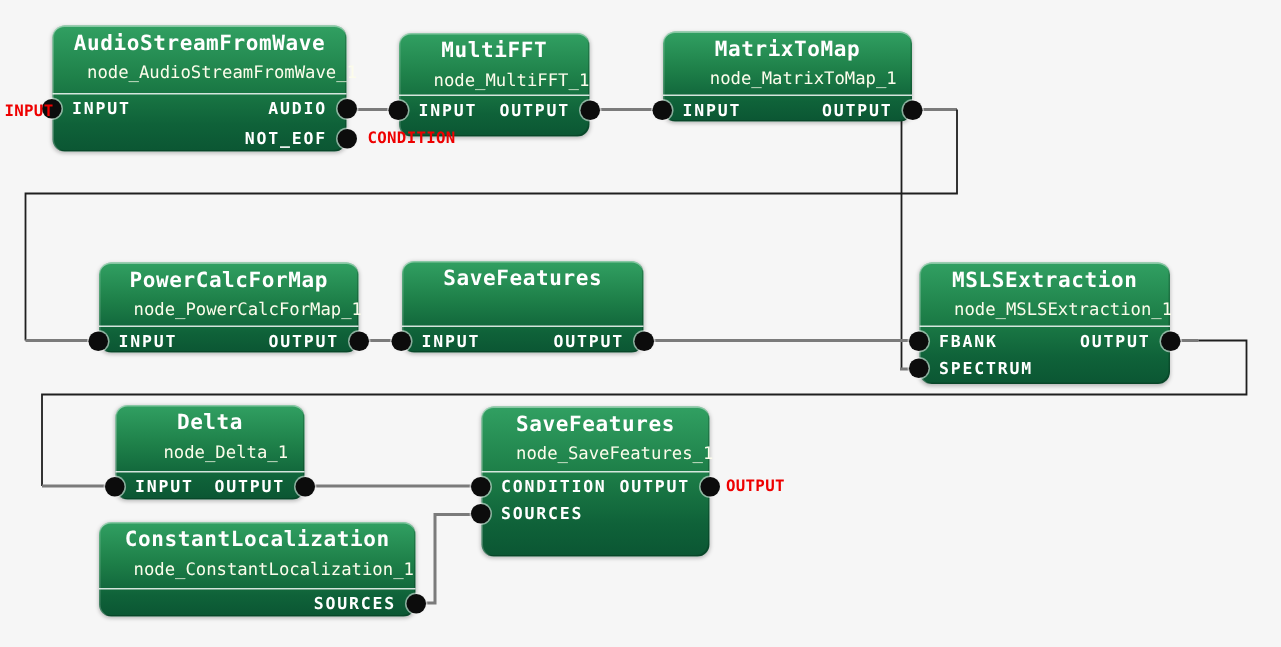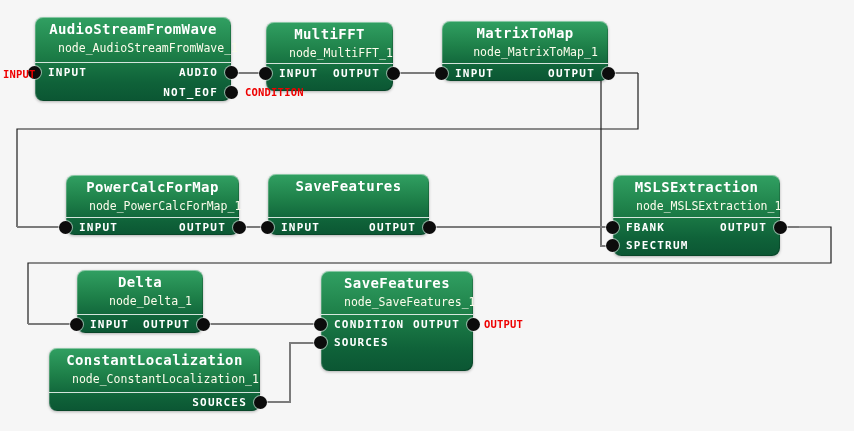--- a/index.html
+++ b/index.html
@@ -158,21 +158,21 @@
     <span class="plabel l">CONDITION</span>
     <span class="plabel r">OUTPUT</span>
     <span class="pdot r"></span>
   </div>
   <div class="prow" style="top:62px">
     <span class="pdot l"></span>
     <span class="plabel l">SOURCES</span>
   </div>
 </div>
 
-<div class="node" style="left:49px;top:348px;width:211px;height:63px">
+<div class="node" style="left:66px;top:348px;width:211px;height:63px">
   <div class="ntitle">ConstantLocalization</div>
   <div class="nsub">node_ConstantLocalization_1</div>
   <div class="prow sep" style="top:44px">
     <span class="plabel r">SOURCES</span>
     <span class="pdot r"></span>
   </div>
 </div>
 
 <div class="redlabel" style="left:3px;top:68px;width:26px;text-align:right">INPUT</div>
 <div class="redlabel" style="left:245px;top:86px">CONDITION</div>

